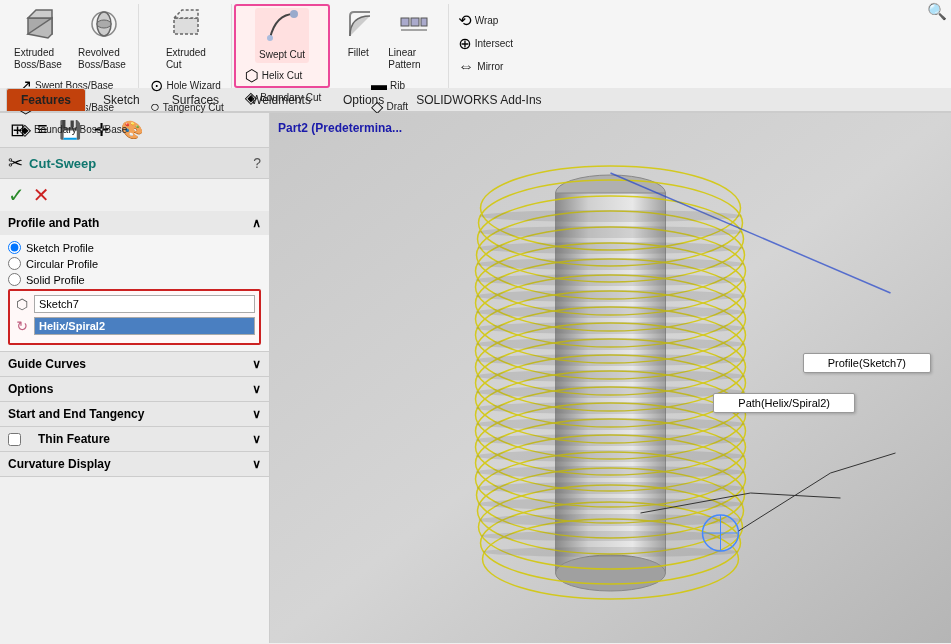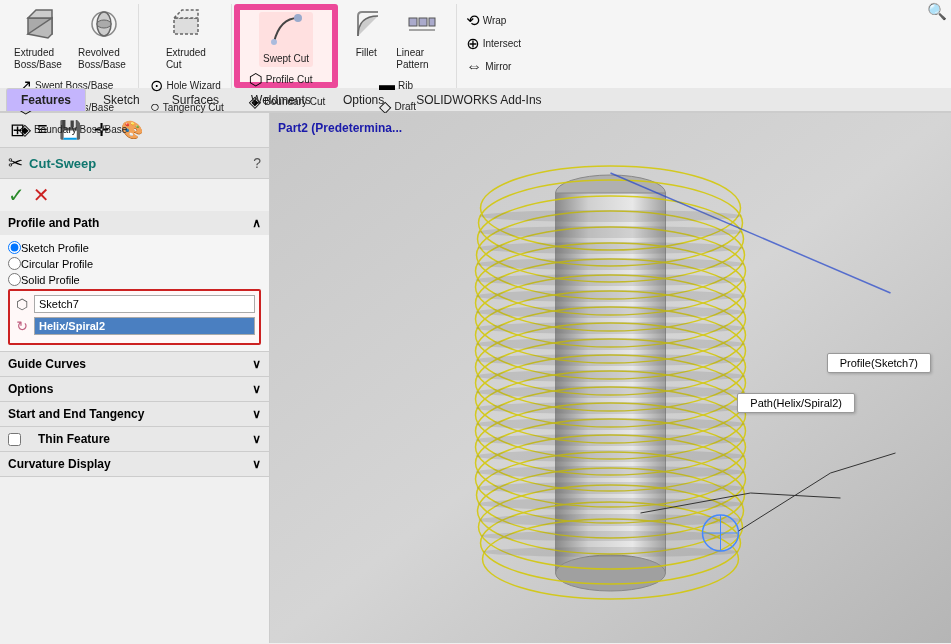--- a/index.html
+++ b/index.html
@@ -9,26 +9,26 @@
     .ribbon { background: #f5f5f5; border-bottom: 1px solid #ccc; }
     .ribbon-toolbar { display: flex; align-items: stretch; padding: 4px 6px 0 6px; gap: 2px; height: 88px; }
     .ribbon-group { display: flex; flex-direction: column; align-items: center; justify-content: flex-start; padding: 2px 4px; border-right: 1px solid #ddd; }
     .ribbon-group-inner { display: flex; align-items: flex-start; gap: 4px; flex: 1; }
     .ribbon-btn { display: flex; flex-direction: column; align-items: center; justify-content: flex-start; cursor: pointer; padding: 2px 4px; border-radius: 3px; min-width: 44px; }
     .ribbon-btn .icon { font-size: 28px; line-height: 1; }
     .ribbon-btn .label { font-size: 10px; text-align: left; color: #222; margin-top: 2px; line-height: 1.2; max-width: 52px; }
     .ribbon-btn-sm { display: flex; align-items: center; gap: 3px; cursor: pointer; padding: 1px 3px; border-radius: 2px; white-space: nowrap; }
     .ribbon-btn-sm .icon-sm { font-size: 16px; }
     .ribbon-btn-sm .label-sm { font-size: 10px; color: #222; }
-    .ribbon-highlighted { border: 6px solid #ec4899; border-radius: 3px; background: #fff0f0; }
+    .ribbon-highlighted { border: 2px solid #ec4899; border-radius: 3px; background: #fff0f0; }
 
     
     .tabs-row { display: flex; background: #e8e8e8; border-bottom: 1px solid #ccc; padding: 0 6px; }
     .tab { padding: 4px 14px; cursor: pointer; font-size: 12px; color: #222; border: 1px solid transparent; border-bottom: none; margin-right: 2px; border-radius: 3px 3px 0 0; }
-    .tab.active { background: #c4b5fd; border-color: #ccc; font-weight: bold; }
+    .tab.active { background: #c2410c; border-color: #ccc; font-weight: bold; }
 
     
     .main-area { display: flex; height: calc(644px - 88px - 26px); }
 
     
     .side-panel { width: 270px; background: #f0f0f0; border-right: 1px solid #ccc; display: flex; flex-direction: column; overflow: hidden; }
     .panel-toolbar { display: flex; gap: 4px; padding: 4px 6px; border-bottom: 1px solid #ccc; background: #e8e8e8; }
     .panel-toolbar-btn { font-size: 18px; cursor: pointer; padding: 2px 4px; border-radius: 2px; }
     .panel-header { display: flex; align-items: center; justify-content: space-between; padding: 4px 8px; background: #e0e0e0; border-bottom: 1px solid #ccc; }
     .panel-title-row { display: flex; align-items: center; gap: 6px; }
@@ -36,39 +36,39 @@
     .panel-title { font-size: 13px; font-weight: bold; color: #0f766e; }
     .panel-help { font-size: 14px; color: #555; cursor: pointer; }
     .panel-actions { display: flex; gap: 8px; padding: 4px 8px; }
     .panel-ok { color: #2a8a2a; font-size: 20px; cursor: pointer; }
     .panel-cancel { color: #cc2222; font-size: 20px; cursor: pointer; }
 
     .panel-section { border-bottom: 1px solid #ccc; }
     .panel-section-header { display: flex; align-items: center; justify-content: space-between; padding: 5px 8px; cursor: pointer; background: #e8e8e8; font-weight: bold; font-size: 12px; }
     .panel-section-content { padding: 6px 8px; background: #f5f5f5; }
 
-    .radio-option { display: flex; align-items: center; margin-bottom: 3px; font-size: 11px; cursor: pointer; }
+    .radio-option { display: flex; align-items: center; gap: 5px; margin-bottom: 3px; font-size: 11px; cursor: pointer; }
     .radio-option input { margin: 0; }
 
     .input-row { display: flex; align-items: center; gap: 4px; margin-bottom: 4px; }
     .input-icon { font-size: 14px; color: #555; width: 16px; text-align: center; }
     .sketch-input { flex: 1; padding: 2px 4px; border: 1px solid #aaa; font-size: 11px; background: white; }
     .path-input { flex: 1; padding: 2px 4px; border: 1px solid #aaa; font-size: 11px; background: #4a7fc1; color: white; font-weight: bold; }
 
     .profile-path-box { border: 2px solid #cc2222; border-radius: 2px; padding: 4px; background: #fff8f8; margin-top: 2px; }
 
     
     .viewport { flex: 1; background: linear-gradient(135deg, #c8c8c8 0%, #d8d8d8 50%, #b8b8b8 100%); position: relative; overflow: hidden; }
     .viewport-title { position: absolute; top: 8px; left: 8px; font-size: 12px; color: #1a1aaa; font-weight: bold; cursor: pointer; z-index: 10; }
 
     
     .helix-container { position: absolute; top: 0; left: 0; width: 100%; height: 100%; }
 
     
-    .tooltip-label { position: absolute; background: white; border: 1px solid #999; padding: 3px 12px; font-size: 11px; border-radius: 2px; white-space: nowrap; box-shadow: 1px 1px 3px rgba(0,0,0,0.2); }
+    .tooltip-label { position: absolute; background: white; border: 1px solid #999; padding: 3px 24px; font-size: 11px; border-radius: 2px; white-space: nowrap; box-shadow: 1px 1px 3px rgba(0,0,0,0.2); }
 
     
     .ribbon-search { position: absolute; right: 4px; top: 2px; font-size: 16px; color: #555; cursor: pointer; }
 
     .ribbon-wrapper { position: relative; }
   </style>
 </head>
 <body>
 
 <div class="ribbon-wrapper">
@@ -151,21 +151,21 @@
                   <circle cx="28" cy="4" r="4" fill="#99aacc"></circle>
                   <circle cx="4" cy="28" r="3" fill="#aabbdd"></circle>
                 </svg>
             </div>
             <div class="label">Swept Cut</div>
           </div>
         </div>
         <div style="display:flex;flex-direction:column;gap:1px;padding-left:2px;margin-top:2px;">
           <div class="ribbon-btn-sm">
             <span class="icon-sm">⬡</span>
-            <span class="label-sm">Profile Cut</span>
+            <span class="label-sm">Helix Cut</span>
           </div>
           <div class="ribbon-btn-sm">
             <span class="icon-sm">◈</span>
             <span class="label-sm">Boundary Cut</span>
           </div>
         </div>
       </div>
 
       <div class="ribbon-group">
         <div class="ribbon-group-inner">

